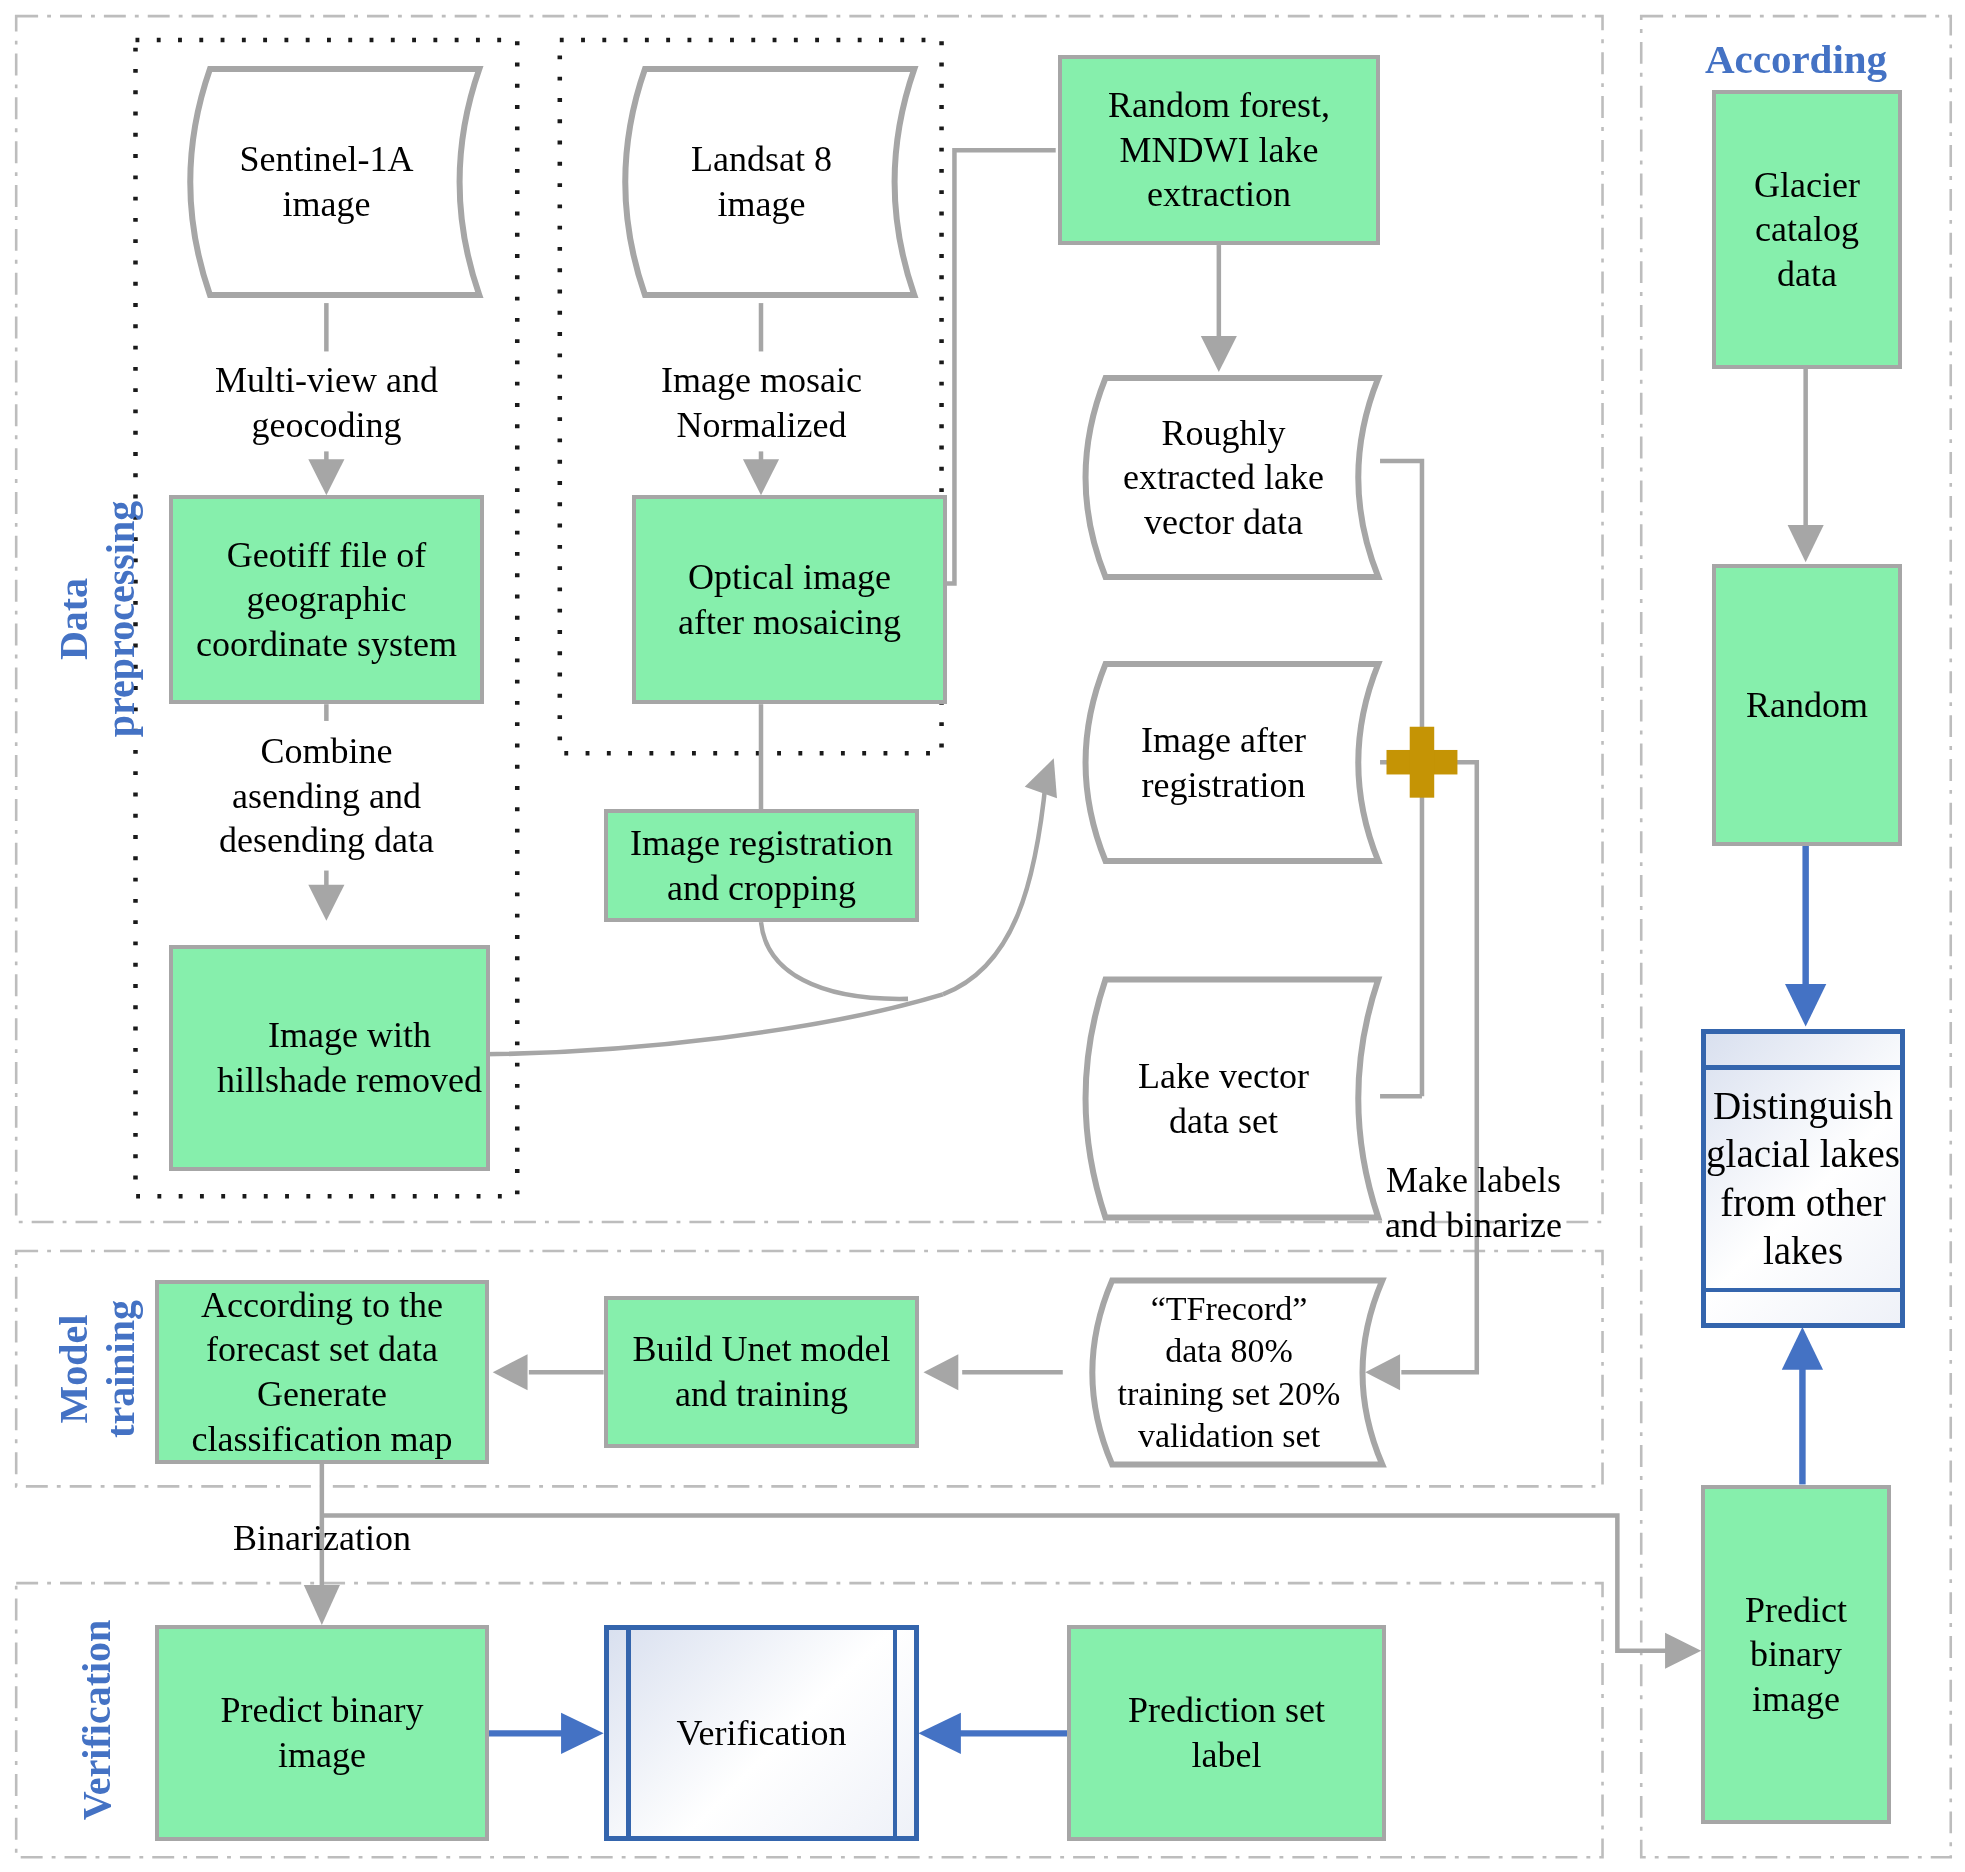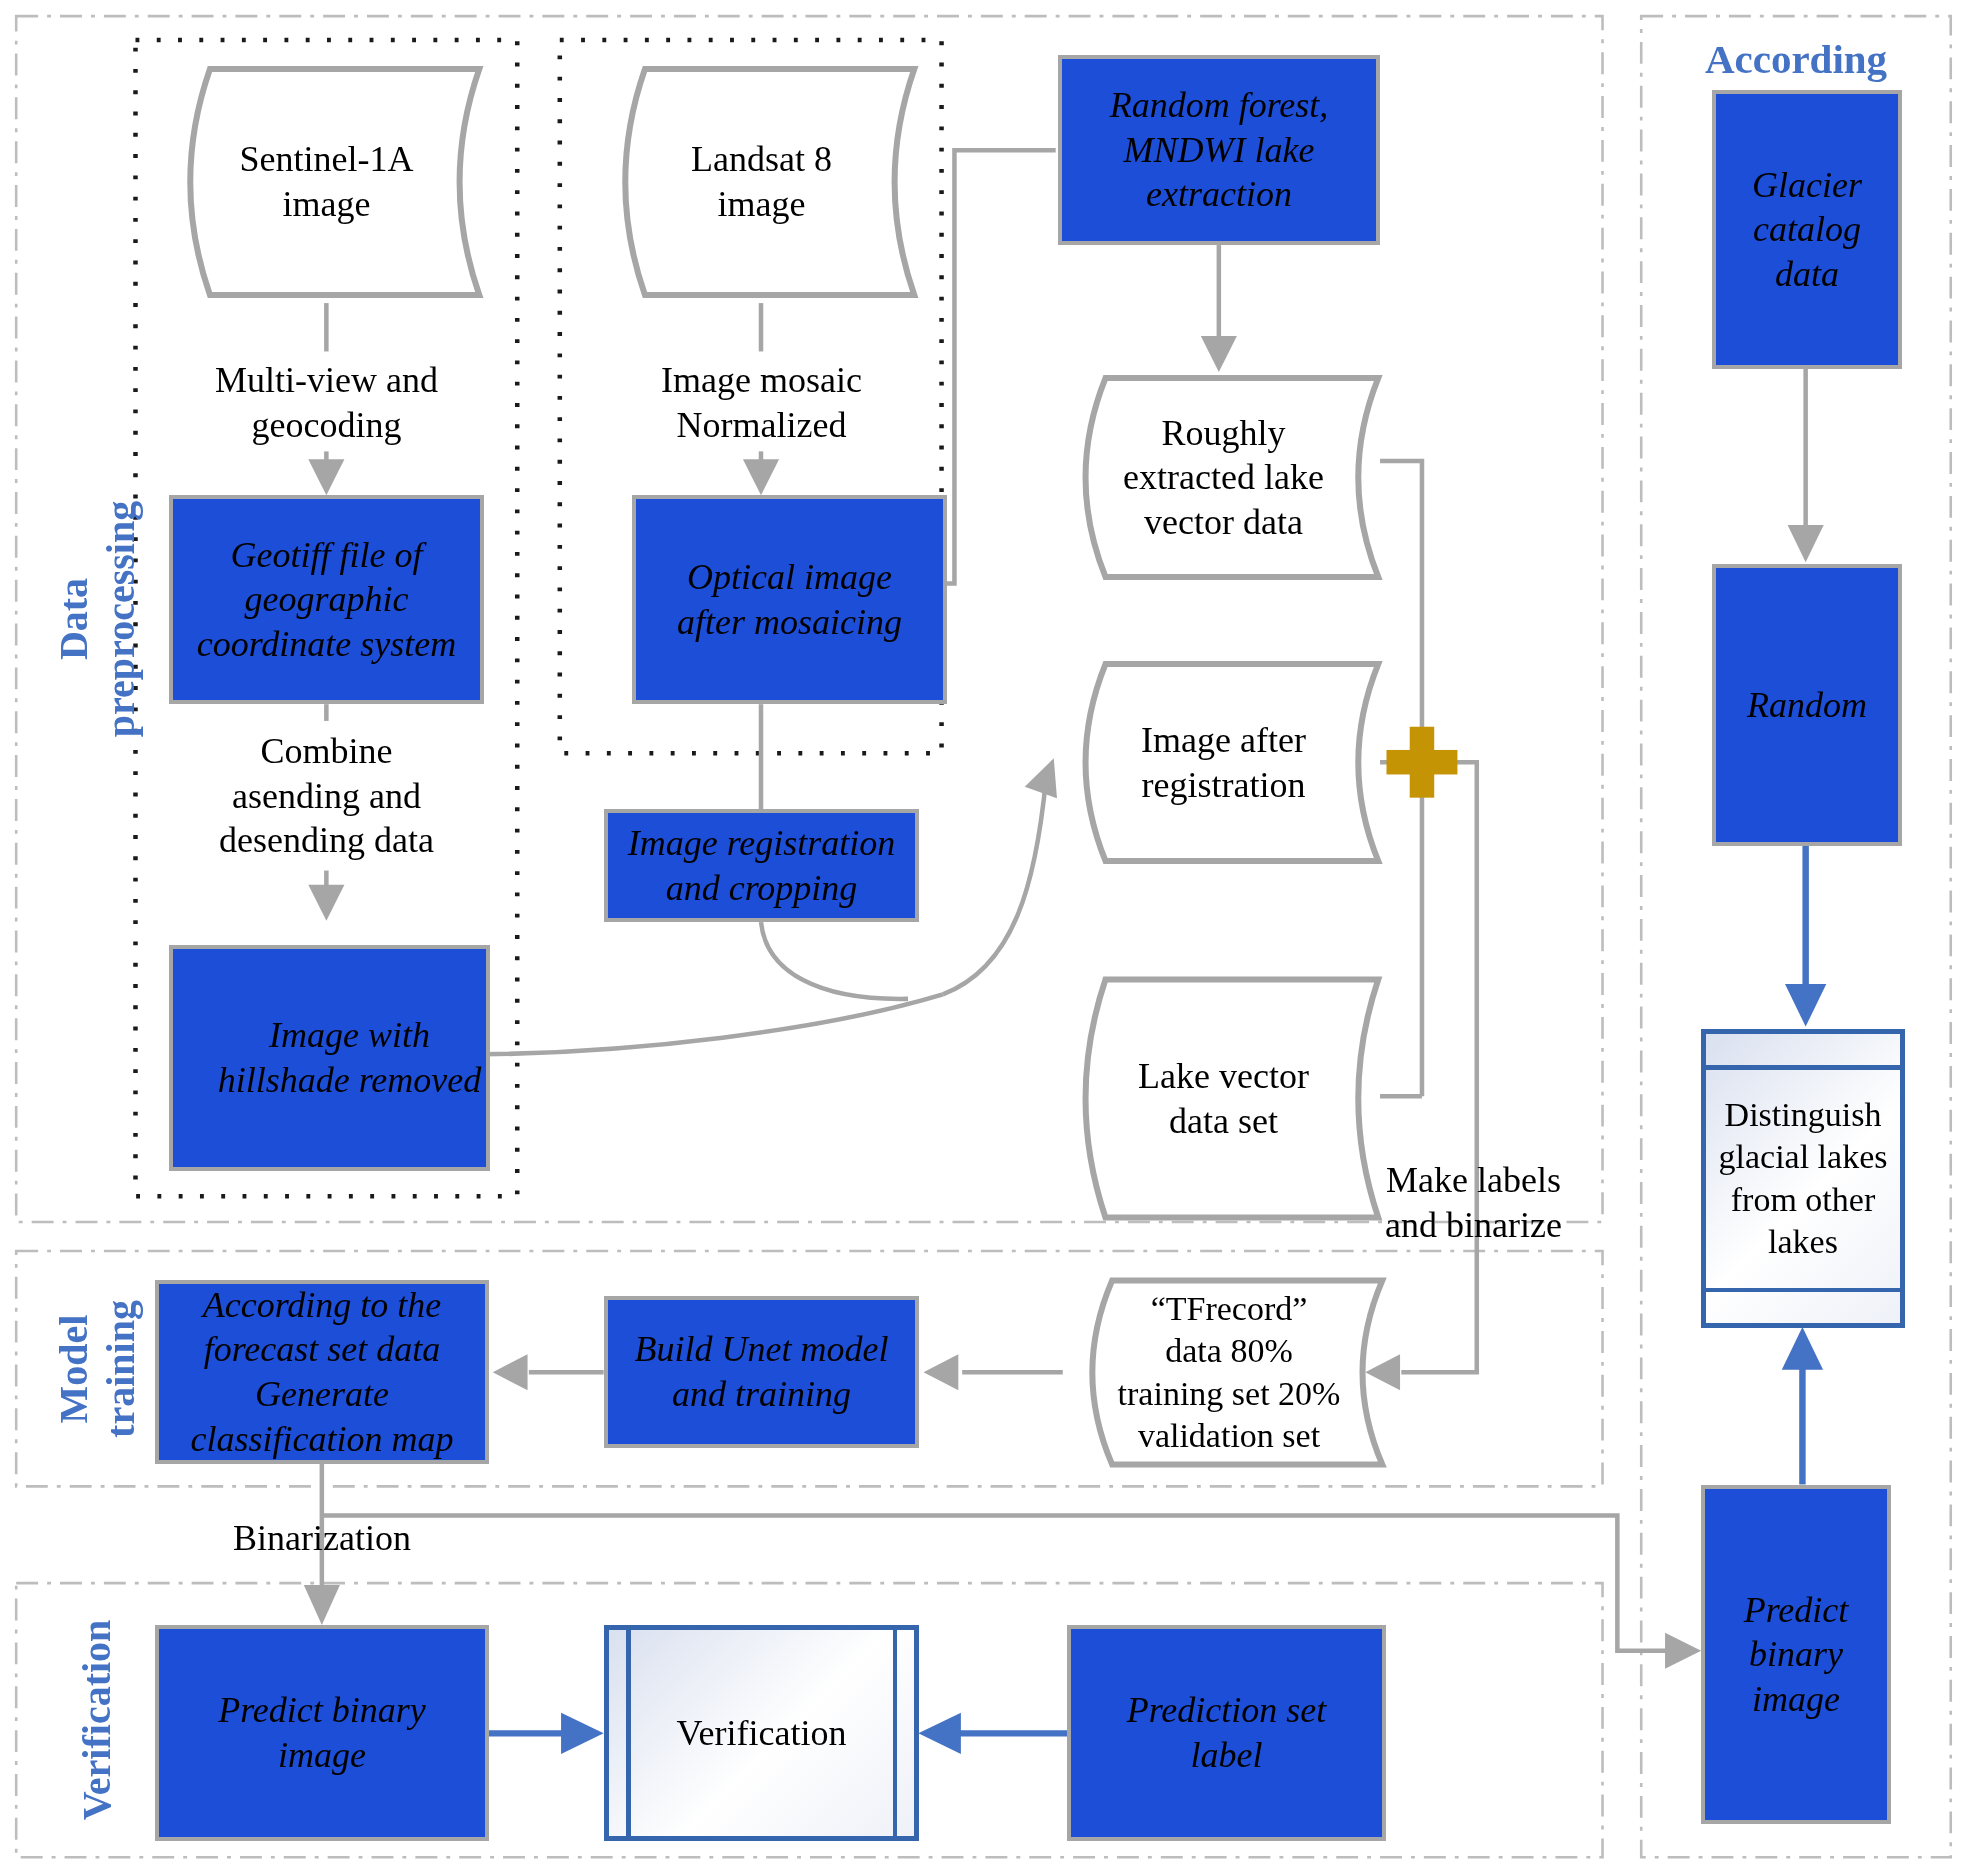--- a/index.html
+++ b/index.html
@@ -1,30 +1,30 @@
 <!DOCTYPE html>
 <html style="font-size:10.3px"><head>
 <meta charset="utf-8">
 <style>
   html,body{margin:0;padding:0;background:#fff;}
   .canvas{position:relative;width:1965px;height:1872px;background:#fff;
           font-family:"Liberation Serif","DejaVu Serif",serif;color:#000;}
   svg.bg{position:absolute;left:0;top:0;z-index:0;}
   .node,.elabel{position:absolute;z-index:2;display:flex;align-items:center;justify-content:center;
         text-align:center;white-space:pre-line;font-size:36px;line-height:1.24;box-sizing:border-box;}
-  .proc{border:4.5px solid #a6a6a6;background:#1d4ed8;font-style:italic;}
+  .proc{border:4.5px solid #a6a6a6;background:#86efac;}
   .stored{background:transparent;}
   .stored>svg{position:absolute;left:0;top:0;width:100%;height:100%;z-index:0;}
   .stored>span{position:relative;z-index:1;}
   .bluebox{border:5.2px solid #3465ad;background:linear-gradient(135deg,#d9e0ef 0%,#ffffff 55%,#eef1f8 100%);}
   .vlines::before,.vlines::after{content:"";position:absolute;top:0;bottom:0;width:4.5px;background:#3465ad;}
   .vlines::before{left:17px;} .vlines::after{right:17px;}
   .hlines::before,.hlines::after{content:"";position:absolute;left:0;right:0;height:4.5px;background:#3465ad;}
   .hlines::before{top:31px;} .hlines::after{bottom:31px;}
-  .small{font-size:34px;}
+  .small{font-size:39px;}
   .vlabel{position:absolute;z-index:2;font-weight:bold;color:#4472c4;font-size:40px;line-height:1.18;
           text-align:center;white-space:pre-line;width:max-content;}
   .hlabel{position:absolute;z-index:2;font-weight:bold;color:#4472c4;font-size:41px;text-align:center;}
   
   #n-sentinel{left:169px;top:61px;width:315px;height:242px;}
   #t-multiview{left:169px;top:351px;width:315px;height:103px;}
   #n-geotiff{left:169px;top:495px;width:315px;height:209px;}
   #t-combine{left:169px;top:721px;width:315px;height:150px;}
   #n-hillshade{left:169px;top:945px;width:321px;height:226px;padding-left:40px;}
   #n-landsat{left:604px;top:61px;width:315px;height:242px;}

